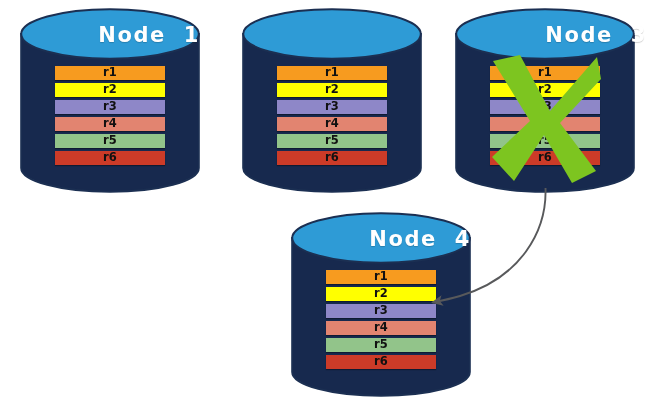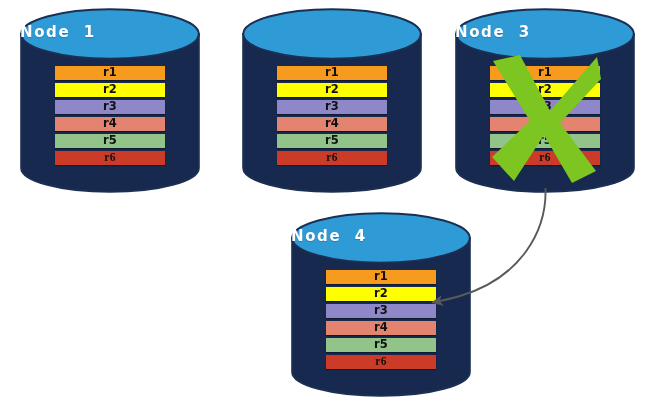--- a/index.html
+++ b/index.html
@@ -23,45 +23,45 @@
   .node-svg {
     position: absolute;
     left: 0;
     top: 0;
     overflow: visible;
   }
   .node-title {
     position: absolute;
     left: 0;
     width: 100%;
-    text-align: left;
+    text-align: right;
     color: #ffffff;
     font-weight: bold;
-    font-size: 15px;
+    font-size: 21px;
     letter-spacing: 1.6px;
     white-space: pre;
     text-shadow: 0 1px 1px rgba(0,0,0,0.18);
     pointer-events: none;
   }
   .rows {
     position: absolute;
     left: 0;
     width: 100%;
   }
   .row-bar {
     position: relative;
     height: 14px;
     margin-bottom: 3px;
     border-radius: 0;
     box-shadow: 0 1px 1px rgba(0,0,0,0.35);
     display: flex;
     align-items: center;
     justify-content: center;
   }
-  .row-bar:last-child { margin-bottom: 0; font-family: Liberation Serif, serif; }
+  .row-bar:last-child { margin-bottom: 0; }
   .row-label {
     font-size: 11.5px;
     font-weight: bold;
     color: #111111;
     line-height: 1;
     letter-spacing: 0.2px;
   }
   .cross-svg {
     position: absolute;
     overflow: visible;
@@ -130,21 +130,21 @@
           <div class="row-bar" style="background: rgb(204, 59, 40);">
             <span class="row-label">r6</span>
           </div>
         </div>
       </div>
       <div class="node" style="left: 455px; top: 8px; width: 180px; height: 176px;">
         <svg class="node-svg" width="180" height="176" viewBox="0 0 180 176">
           <path d="M 1.2 26 L 1.2 159.88 A 88.8 23.92 0 0 0 178.8 159.88 L 178.8 26 Z" fill="#17294E" stroke="#1B2F52" stroke-width="2"></path>
           <ellipse cx="90" cy="26" rx="88.8" ry="24.8" fill="#2E9BD6" stroke="#1B2F52" stroke-width="2"></ellipse>
         </svg>
-        <div class="node-title" style="top: 15px;">Node  3</div>
+        <div class="node-title" style="top: 15px; padding-left: 12px;">Node  3</div>
         <div class="rows" style="top: 58px; padding-left: 35px; padding-right: 35px; box-sizing: border-box;">
           <div class="row-bar" style="background: rgb(247, 155, 31);">
             <span class="row-label">r1</span>
           </div>
           <div class="row-bar" style="background: rgb(255, 255, 0);">
             <span class="row-label">r2</span>
           </div>
           <div class="row-bar" style="background: rgb(142, 135, 200);">
             <span class="row-label">r3</span>
           </div>

